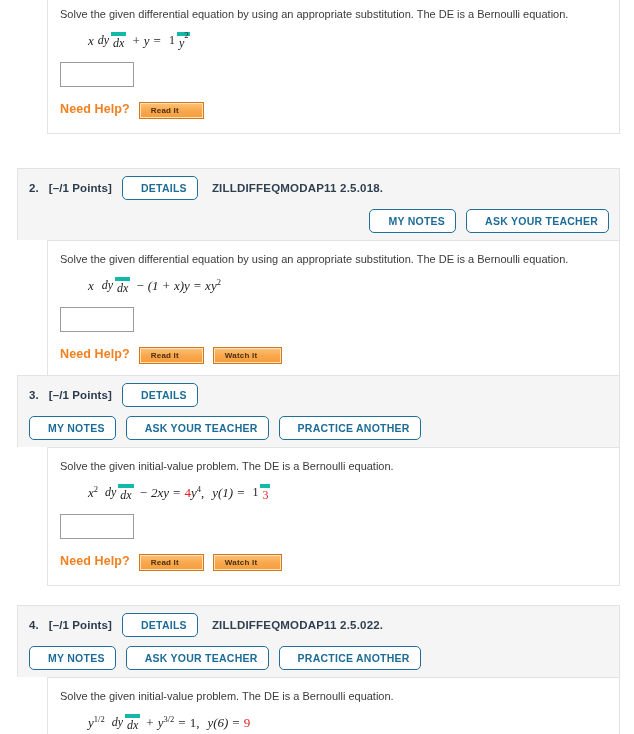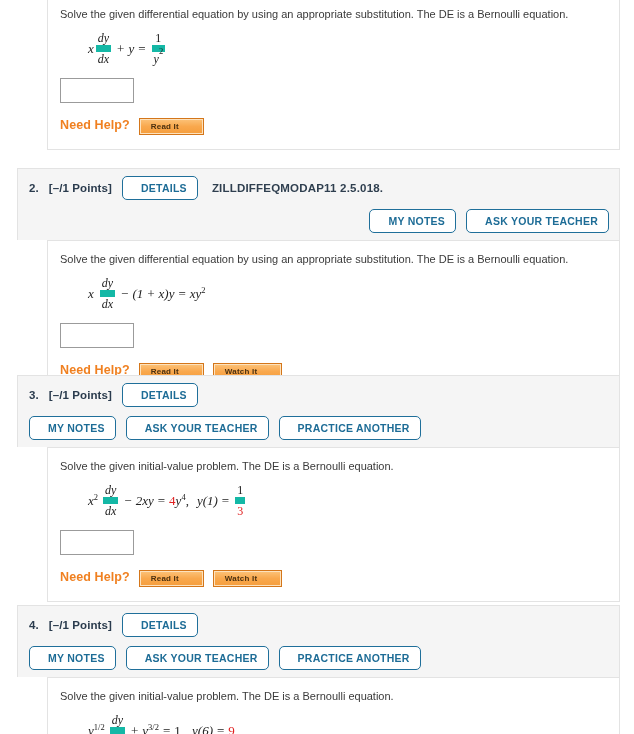--- a/index.html
+++ b/index.html
@@ -134,32 +134,32 @@
     align-items: center;
     white-space: nowrap;
     line-height: 1;
   }
   .equation .it { font-style: italic; }
   .equation .red { color: #e02020; }
   .op { margin: 0 4px; }
 
   .frac {
     display: inline-flex;
-    flex-direction: column;
+    flex-direction: row;
     align-items: center;
     vertical-align: middle;
     margin: 0 2px;
     line-height: 1;
   }
   .frac .num {
     padding: 0 2px 1px 2px;
     font-size: 12px;
   }
   .frac .den {
-    border-top: 7px solid #14b8a6;
+    border-top: 4px solid #14b8a6;
     padding: 1px 2px 0 2px;
     font-size: 12px;
   }
   .sup {
     font-size: 8.5px;
     vertical-align: super;
     line-height: 0;
     position: relative;
     top: -4px;
   }
@@ -332,20 +332,21 @@
       </div>
     </div>
   </div>
 
   <div class="qcard" style="top:605px;">
     <div class="qheader">
       <div class="qheader-main">
         <span class="qnum">4.</span>
         <span class="qpoints">[–/1 Points]</span>
         <span class="btn-outline">DETAILS</span>
+        <span class="qcode">ZILLDIFFEQMODAP11 2.5.022.</span>
       </div>
       <div class="qheader-row2">
         <span class="btn-outline">MY NOTES</span>
         <span class="btn-outline">ASK YOUR TEACHER</span>
         <span class="btn-outline">PRACTICE ANOTHER</span>
       </div>
     </div>
 
     <div class="qbody" style="padding-bottom:4px;">
       <div class="prompt">Solve the given initial-value problem. The DE is a Bernoulli equation.</div>

